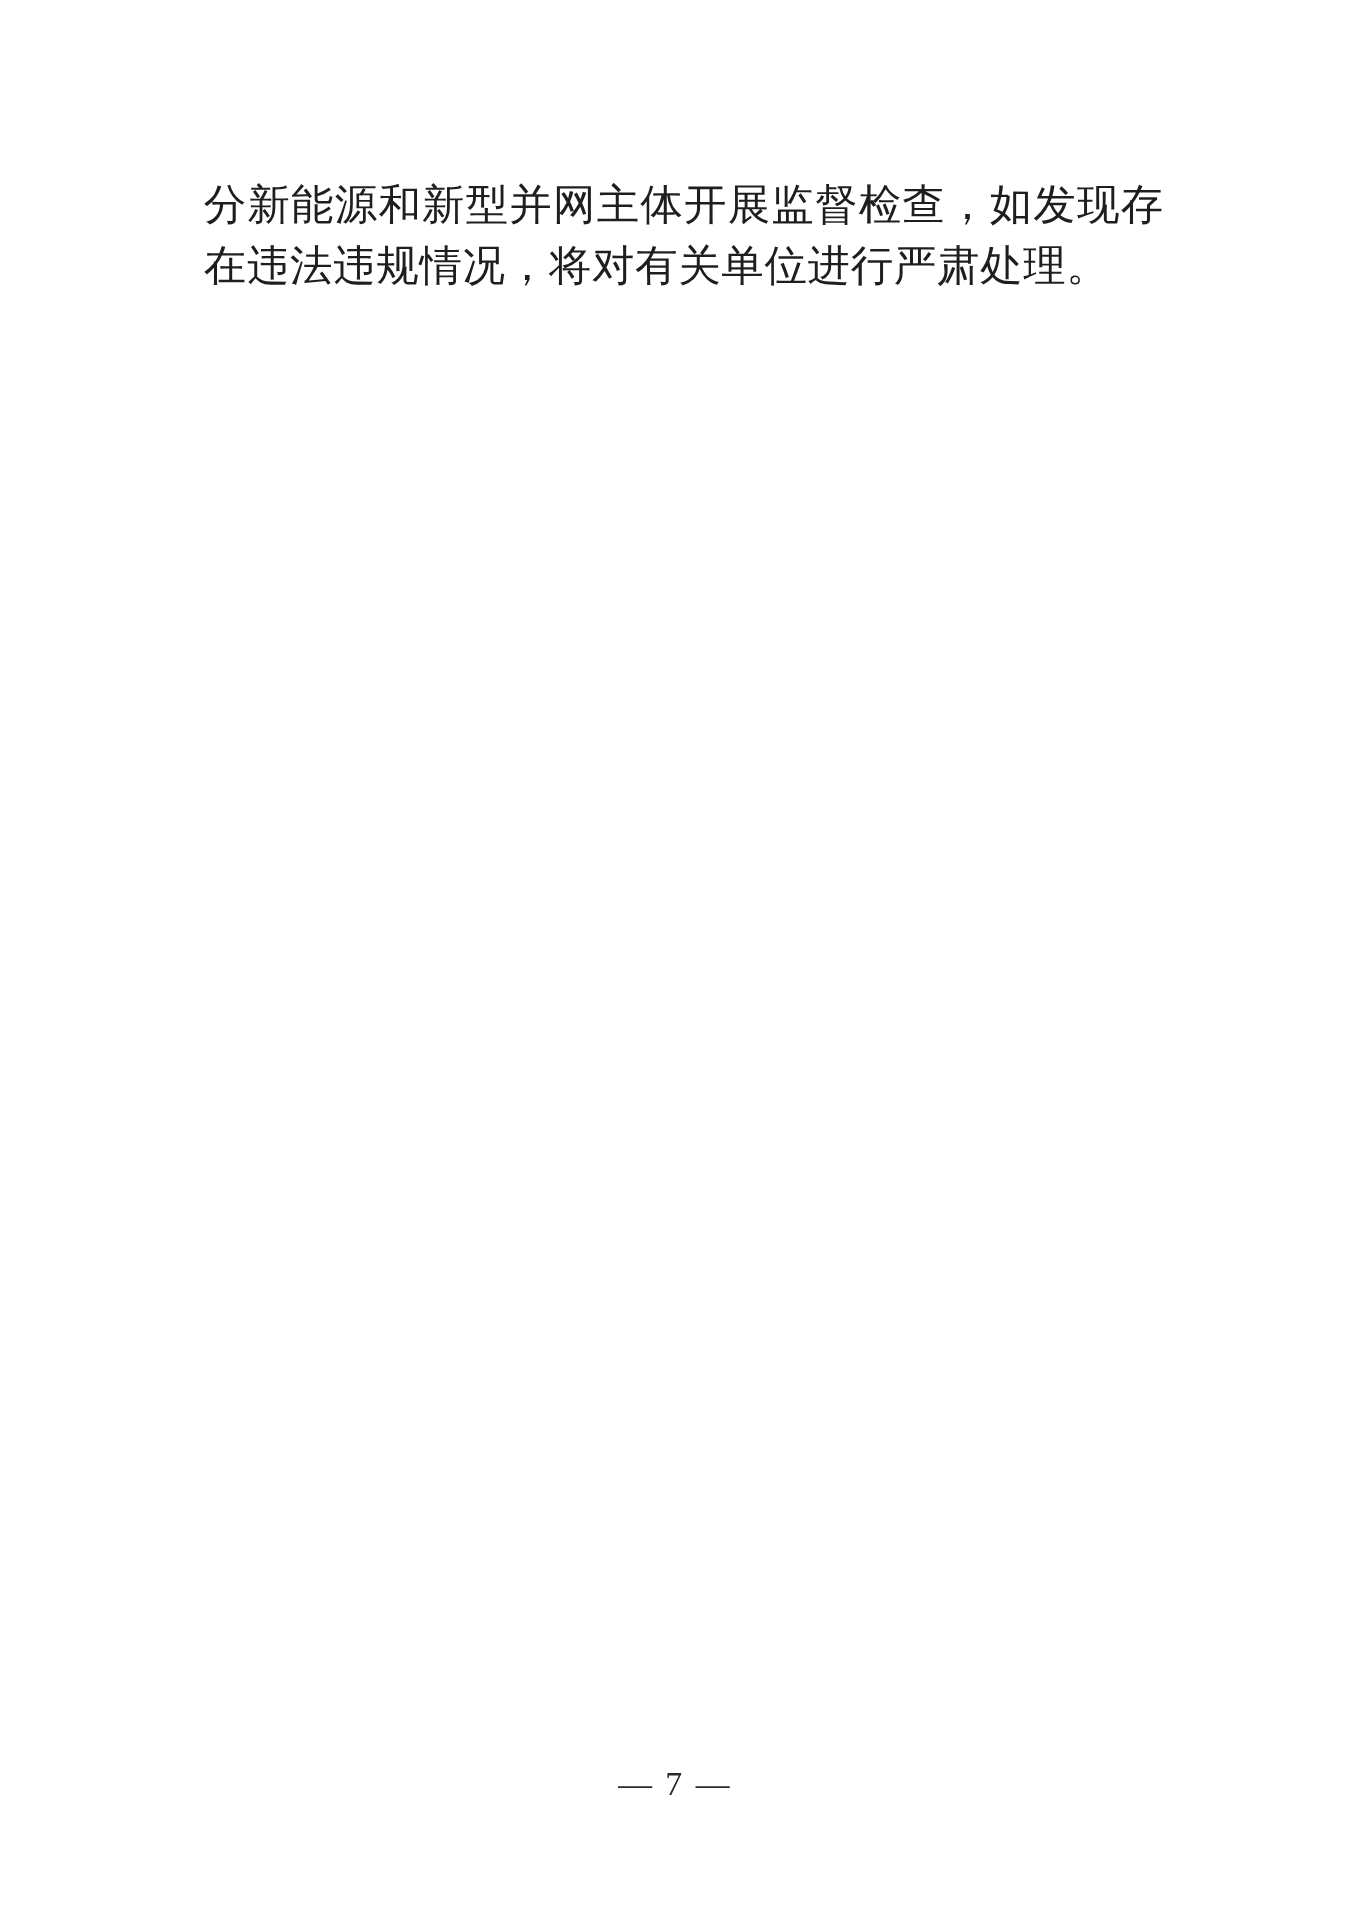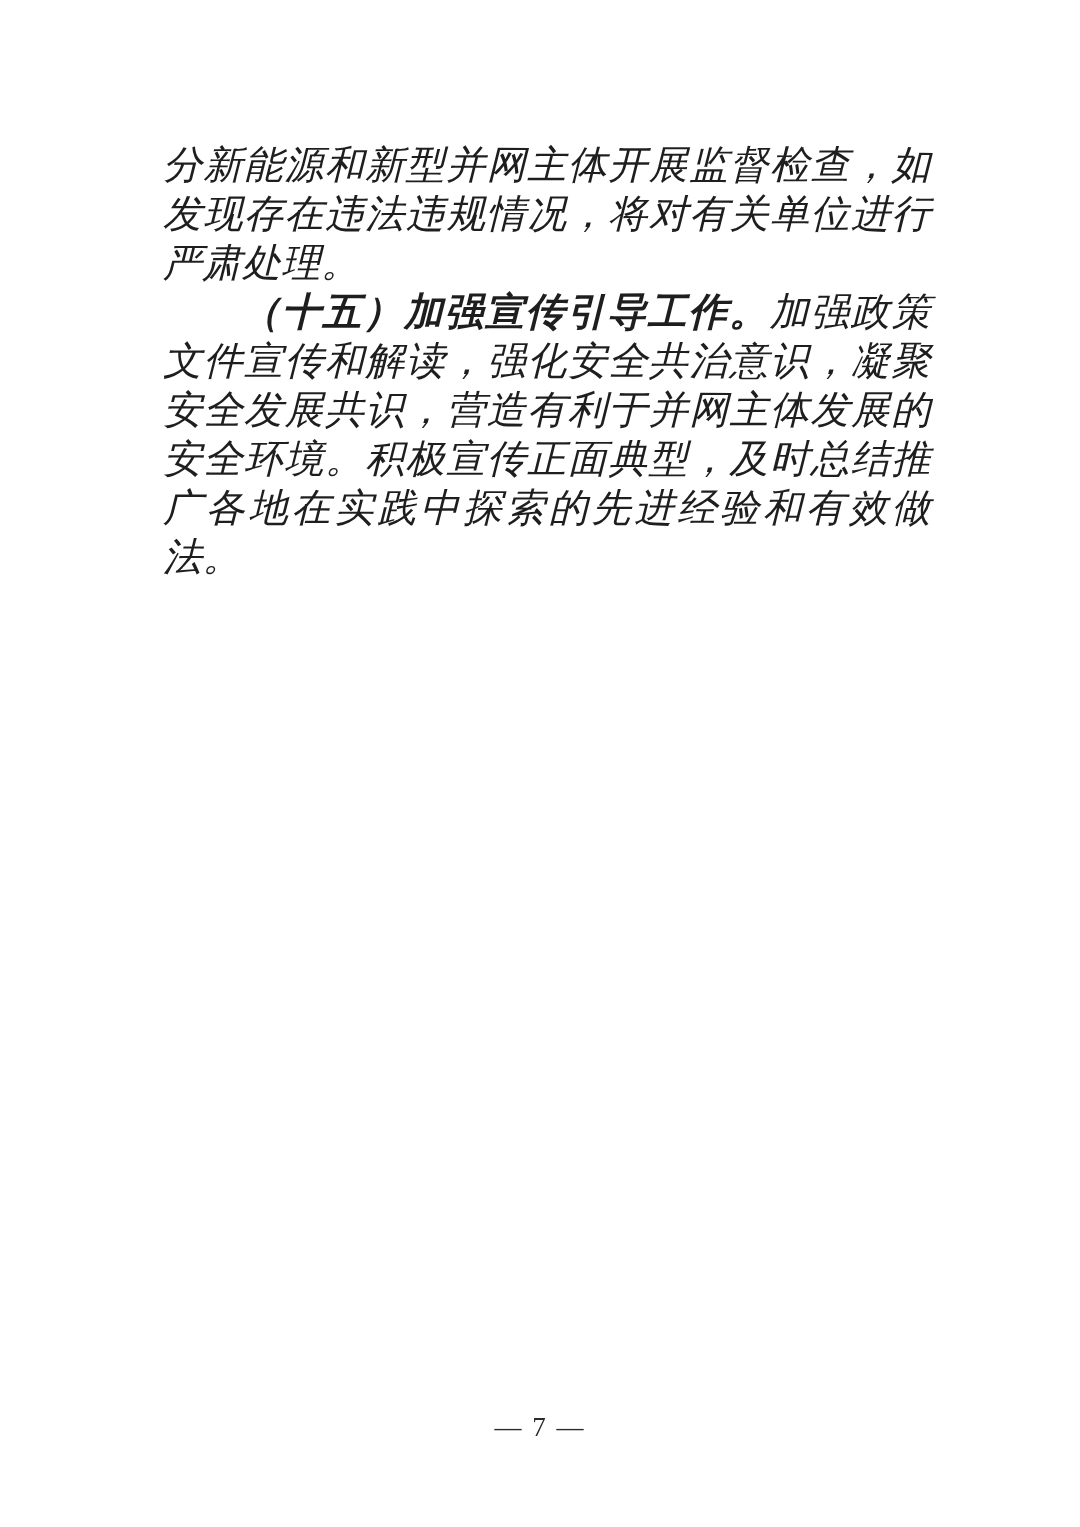--- a/index.html
+++ b/index.html
@@ -14,26 +14,25 @@
     background: #ffffff;
     color: #1e1e1e;
     font-family: "Liberation Serif", "DejaVu Serif", serif;
     overflow: hidden;
   }
   .text-block {
     position: absolute;
     left: 163px;
     top: 140px;
     width: 768px;
-    font-size: 39px;
+    font-size: 34px;
     line-height: 49px;
     text-align: justify;
     text-justify: inter-ideograph;
     letter-spacing: 0.5px;
-    font-style: italic;
   }
   .para {
     margin: 0;
     padding: 0;
   }
   .para.indent {
     text-indent: 2em;
   }
   .lead-bold {
     font-weight: bold;
@@ -51,21 +50,20 @@
 </style>
 </head>
 <body>
 
 <div class="page">
 
   <div class="text-block">
 
     <p class="para">分新能源和新型并网主体开展监督检查，如发现存在违法违规情况，将对有关单位进行严肃处理。</p>
 
-    <p class="para indent"><span class="lead-bold">（十五）加强宣传引导工作。</span><span>加强政策文件宣传和解读，强化安全共治意识，凝聚安全发展共识，营造有利于并网主体发展的安全环境。积极宣传正面典型，及时总结推广各地在实践中探索的先进经验和有效做法。</span></p>
 
   </div>
 
   <div class="footer">
     <span>— 7 —</span>
   </div>
 
 </div>
 
 </body></html>

